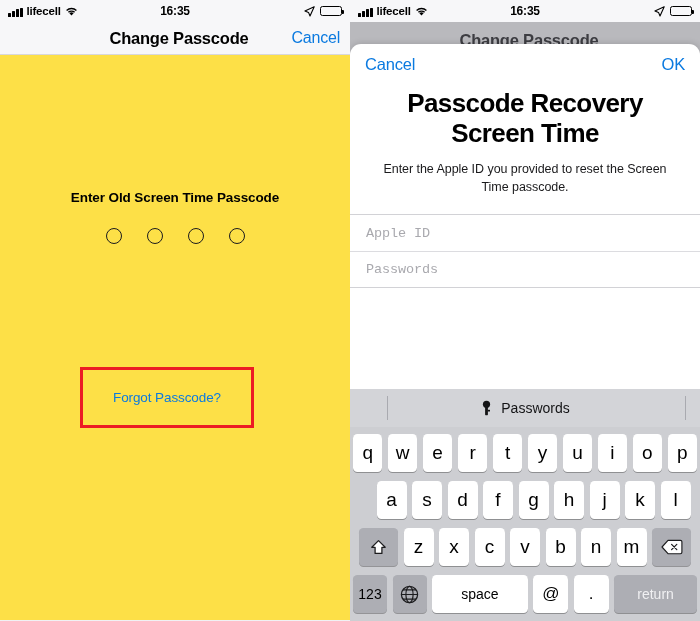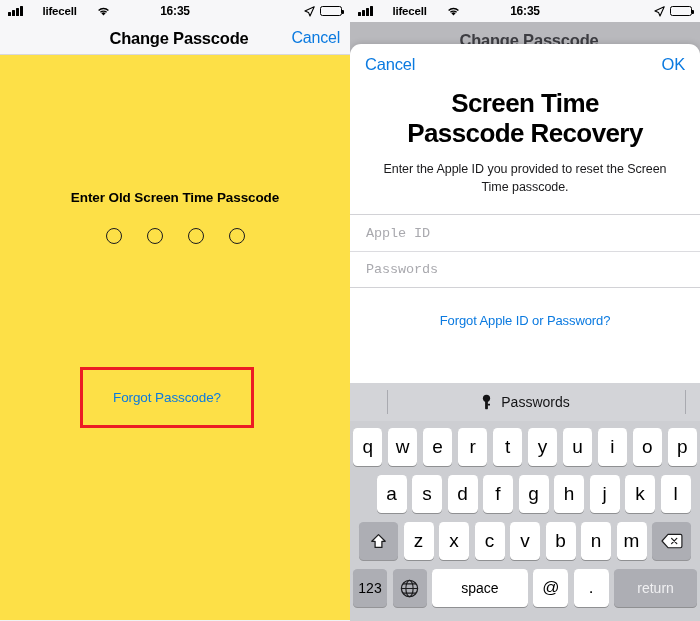--- a/index.html
+++ b/index.html
@@ -23,21 +23,21 @@
 
   
   .statusbar {
     position: relative;
     height: 22px;
     background: #f7f7f9;
     display: flex; align-items: center;
     padding: 0 8px;
     font-size: 11.5px; font-weight: bold; color: #000;
   }
-  .sb-left { display: flex; align-items: center; gap: 20px; }
+  .sb-left { display: flex; align-items: flex-end; gap: 4px; }
   .sb-center {
     position: absolute; left: 0; right: 0; top: 0; bottom: 0;
     display: flex; align-items: center; justify-content: center;
     font-size: 12px; font-weight: bold; letter-spacing: -0.2px;
   }
   .sb-right { margin-left: auto; display: flex; align-items: center; gap: 5px; z-index:2; }
   .carrier { font-size: 11.5px; font-weight: bold; letter-spacing: -0.2px; }
   .bars { display: flex; align-items: flex-end; gap: 1.5px; height: 9px; }
   .bars i { display: block; width: 2.5px; background: #000; border-radius: 0.5px; }
   .bars i:nth-child(1) { height: 4px; }
@@ -213,21 +213,21 @@
   .key.back  { width: 39px; }
   .key.num   { width: 39px; font-size: 14px; }
   .key.globe { width: 39px; }
   .key.space { width: 110px; font-size: 14px; }
   .key.at    { width: 40px; font-size: 17px; }
   .key.period{ width: 40px; font-size: 17px; }
   .key.return{
     width: 95px; font-size: 14px;
     background: #adaeb4; color: #f0f0f2;
   }
-  .kb-row.r4 { margin-bottom: 10px; }
+  .kb-row.r4 { margin-bottom: 4px; }
 </style>
 </head>
 <body>
 
 <div id="root">
 
   <div class="phone phone-left">
 
     <div class="statusbar">
       <div class="sb-left">
@@ -318,32 +318,31 @@
     </div>
 
     <div class="sheet">
 
       <div class="sheet-bar">
         <span class="sheet-btn">Cancel</span>
         <span class="sheet-btn ok">OK</span>
       </div>
 
       <div class="sheet-title">
+        <div>Passcode Recovery</div>
         <div>Screen Time</div>
-        <div>Passcode Recovery</div>
       </div>
 
       <div class="sheet-sub">Enter the Apple ID you provided to reset the Screen Time passcode.</div>
 
       <div class="fields">
         <div class="field">Apple ID</div>
         <div class="field">Passwords</div>
       </div>
 
-      <div class="forgot-apple">Forgot Apple ID or Password?</div>
 
       <div class="keyboard">
 
         <div class="kb-suggest">
           <span class="divider l"></span>
           <span class="key-icon">
             <svg width="13" height="16" viewBox="0 0 13 16">
                 <circle cx="6.5" cy="4.3" r="3.6" fill="#141416"></circle>
                 <rect x="5.1" y="6.6" width="2.8" height="8.6" rx="0.6" fill="#141416"></rect>
                 <rect x="7.6" y="9.8" width="2.4" height="1.7" fill="#141416"></rect>

